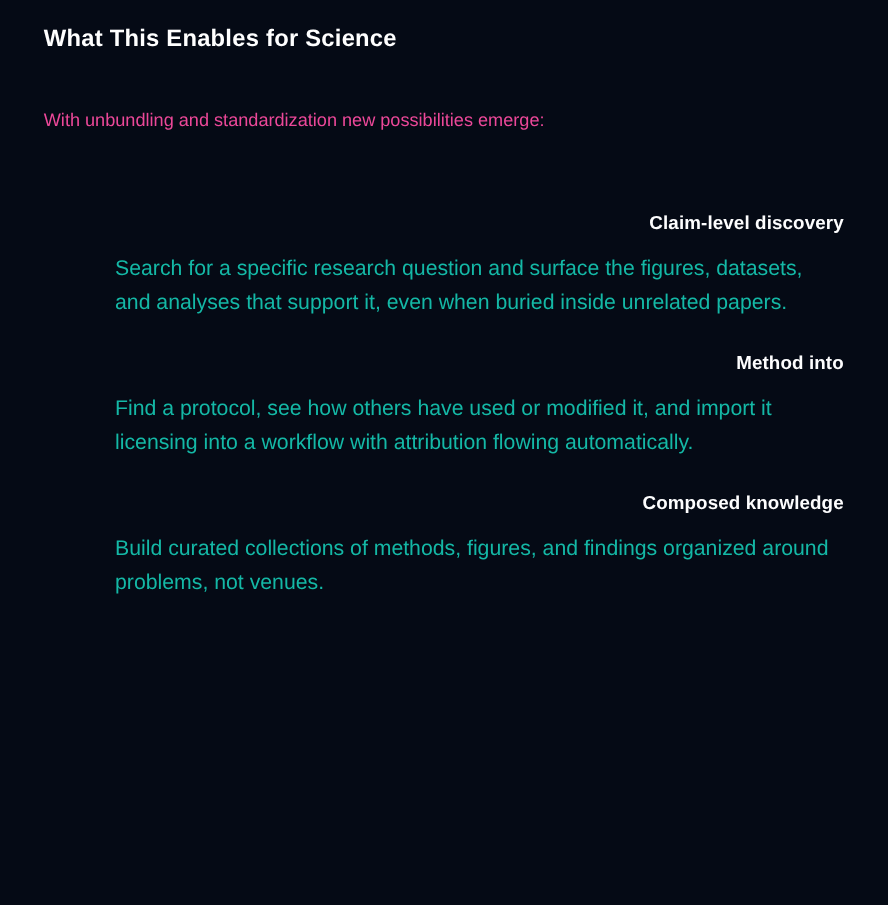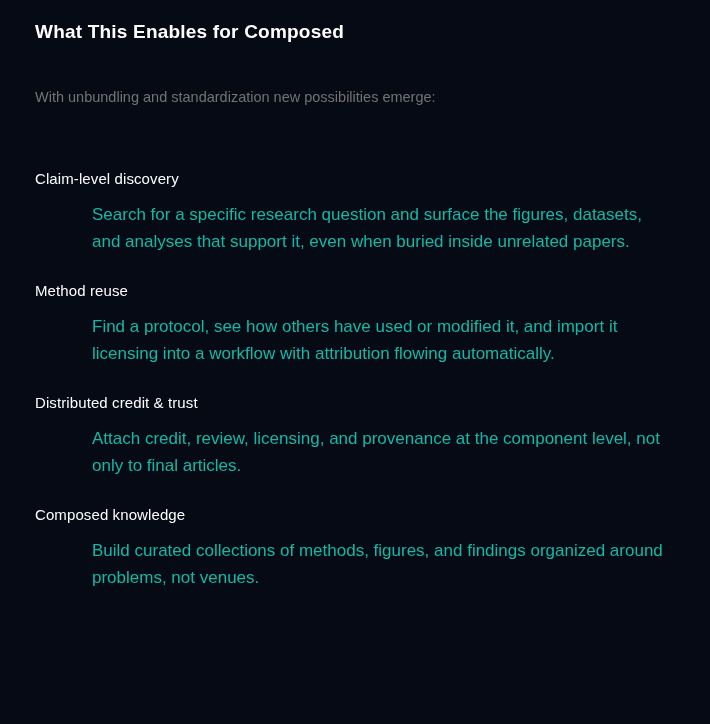--- a/index.html
+++ b/index.html
@@ -24,72 +24,69 @@
     font-size: 19px;
     line-height: 24px;
     font-weight: 700;
     color: #ffffff;
     letter-spacing: 0.2px;
   }
   .intro {
     margin: 43px 0 0 0;
     font-size: 14.5px;
     line-height: 21px;
-    color: #737373;
+    color: #ec4899;
   }
   .sections {
     margin-top: 61px;
   }
   .section {
     margin: 0;
   }
   .section + .section {
     margin-top: 26px;
   }
   .section-heading {
     margin: 0;
     font-size: 15px;
     line-height: 20px;
-    font-weight: 400;
+    font-weight: 700;
     color: #fdfdfe;
     letter-spacing: 0.1px;
+    text-align: right;
   }
   .section-body {
     margin: 12px 4px 0 57px;
     font-size: 17px;
     line-height: 27px;
     color: #14b8a6;
     max-width: 592px;
   }
 </style>
 </head>
 <body>
 
 <div class="page">
-  <h1 class="doc-title">What This Enables for Composed</h1>
+  <h1 class="doc-title">What This Enables for Science</h1>
 
   <p class="intro">With unbundling and standardization new possibilities emerge:</p>
 
   <div class="sections">
   <div class="section">
     <h2 class="section-heading">Claim-level discovery</h2>
     <p class="section-body">Search for a specific research question and surface the figures, datasets, and analyses that support it, even when buried inside unrelated papers.</p>
   </div>
 
   <div class="section">
-    <h2 class="section-heading">Method reuse</h2>
+    <h2 class="section-heading">Method into</h2>
     <p class="section-body">Find a protocol, see how others have used or modified it, and import it licensing into a workflow with attribution flowing automatically.</p>
   </div>
 
   <div class="section">
   </div>
 
-  <div class="section">
-    <h2 class="section-heading">Distributed credit &amp; trust</h2>
-    <p class="section-body">Attach credit, review, licensing, and provenance at the component level, not only to final articles.</p>
-  </div>
 
   <div class="section">
     <h2 class="section-heading">Composed knowledge</h2>
     <p class="section-body">Build curated collections of methods, figures, and findings organized around problems, not venues.</p>
   </div>
 </div>
 </div>
 
 </body></html>

